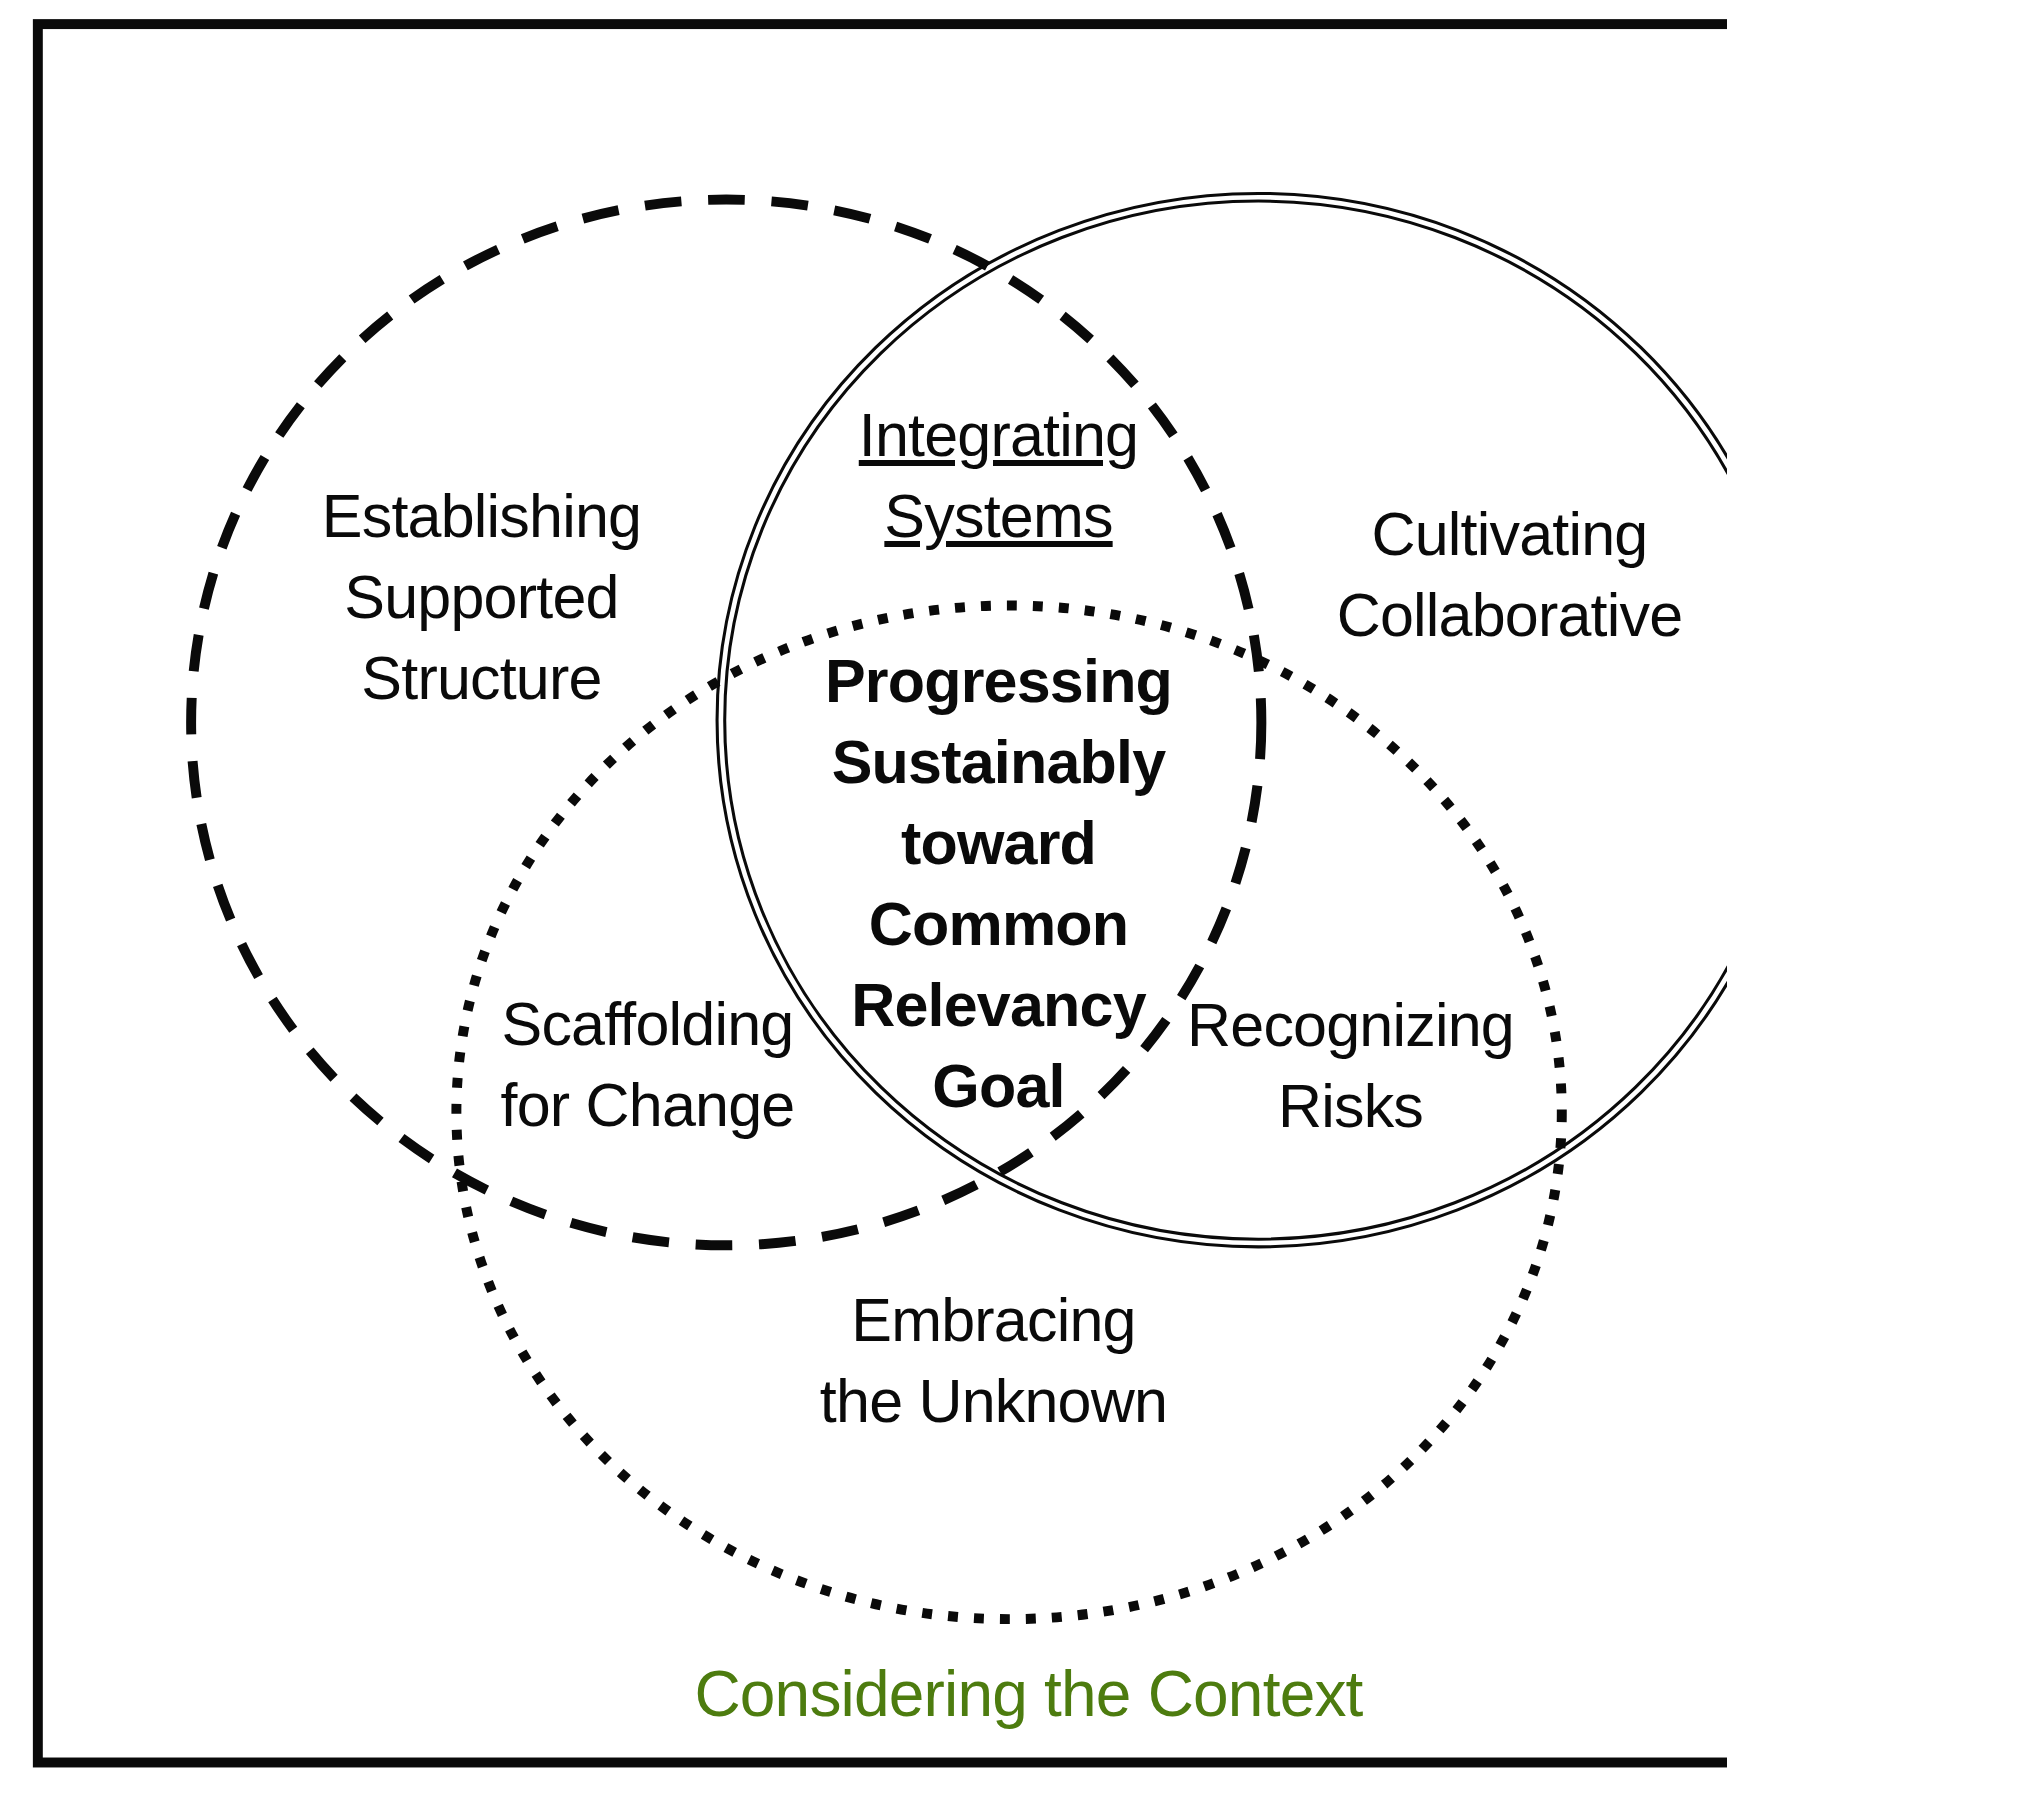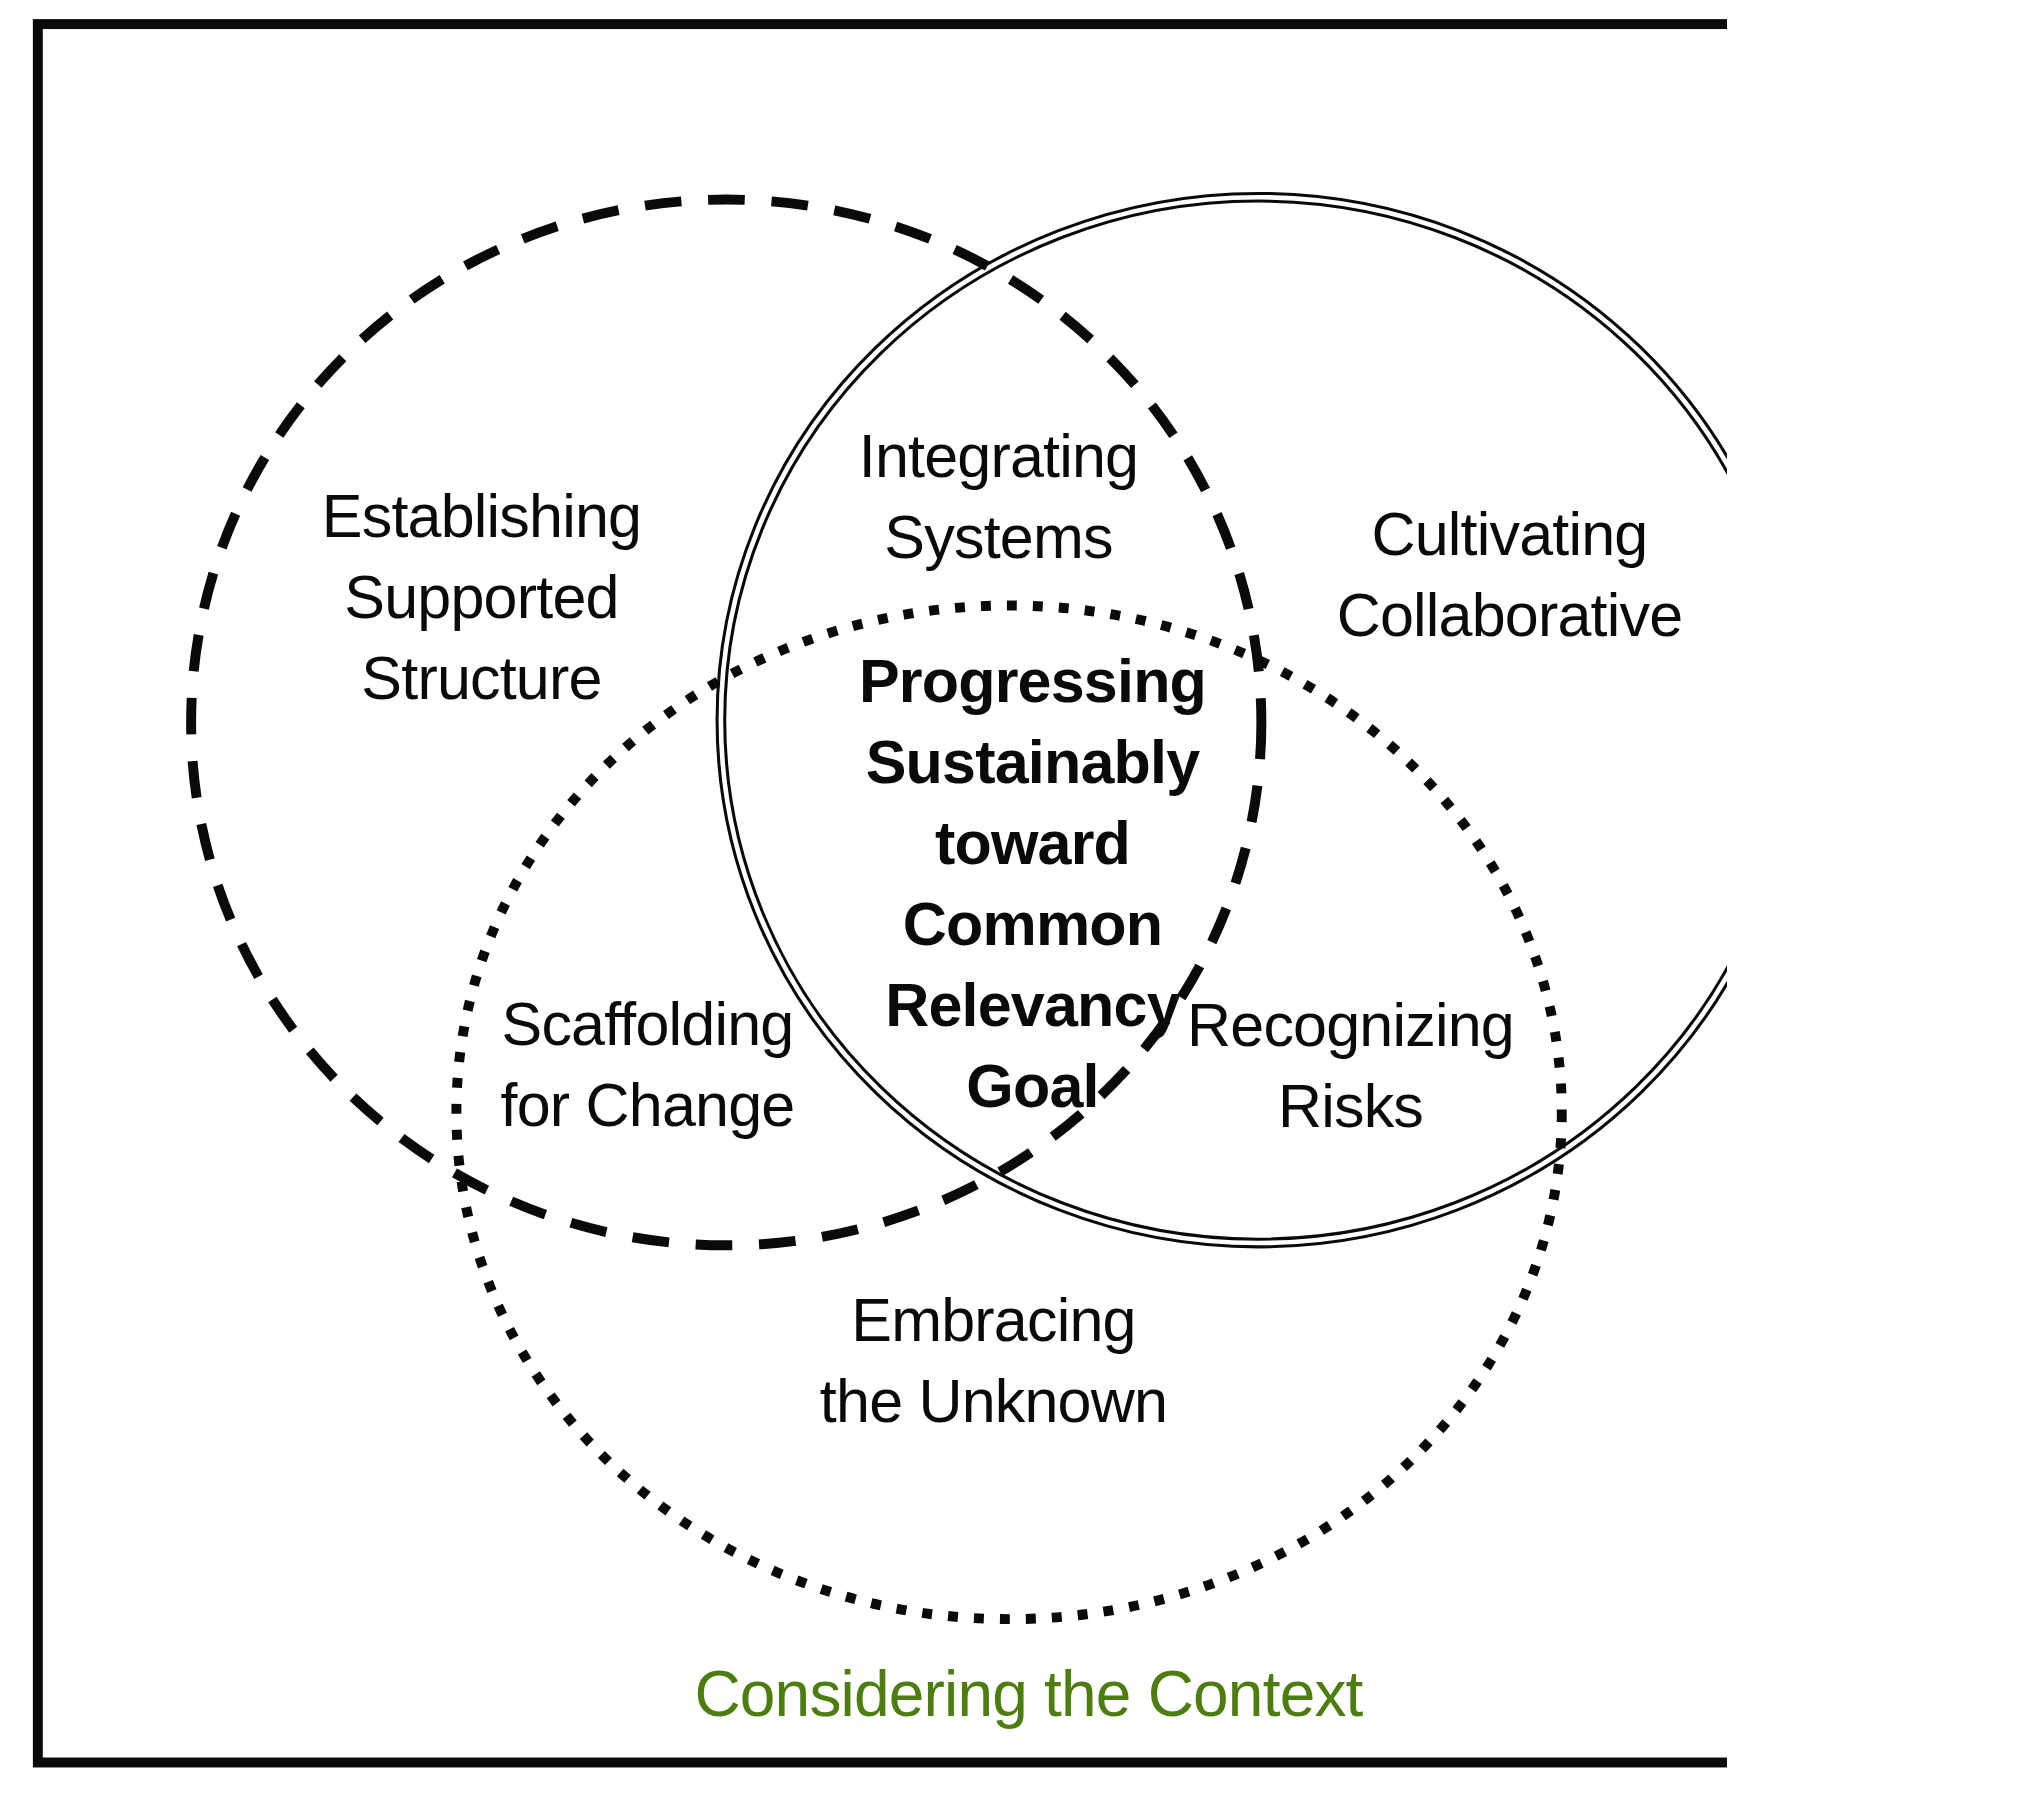--- a/index.html
+++ b/index.html
@@ -63,31 +63,31 @@
 
     <ellipse cx="1320" cy="1455" rx="723" ry="663" fill="none" stroke="#0a0a0a" stroke-width="13" stroke-dasharray="13 21"></ellipse>
   </svg>
 
   <div class="lbl" style="left:214px; top:476px; width:535px;">
     <div>Establishing</div>
     <div>Supported</div>
     <div>Structure</div>
   </div>
 
-  <div class="lbl" style="left:731px; top:416px; width:535px;">
+  <div class="lbl" style="left:731px; top:395px; width:535px;text-decoration:underline;">
     <div>Integrating</div>
     <div>Systems</div>
   </div>
 
   <div class="lbl" style="left:1223px; top:494px; width:573px;">
     <div>Cultivating</div>
     <div>Collaborative</div>
   </div>
 
-  <div class="lbl bold" style="left:780px; top:641px; width:505px;">
+  <div class="lbl bold" style="left:746px; top:641px; width:505px;">
     <div>Progressing</div>
     <div>Sustainably</div>
     <div>toward</div>
     <div>Common</div>
     <div>Relevancy</div>
     <div>Goal</div>
   </div>
 
   <div class="lbl" style="left:395px; top:984px; width:505px;">
     <div>Scaffolding</div>

